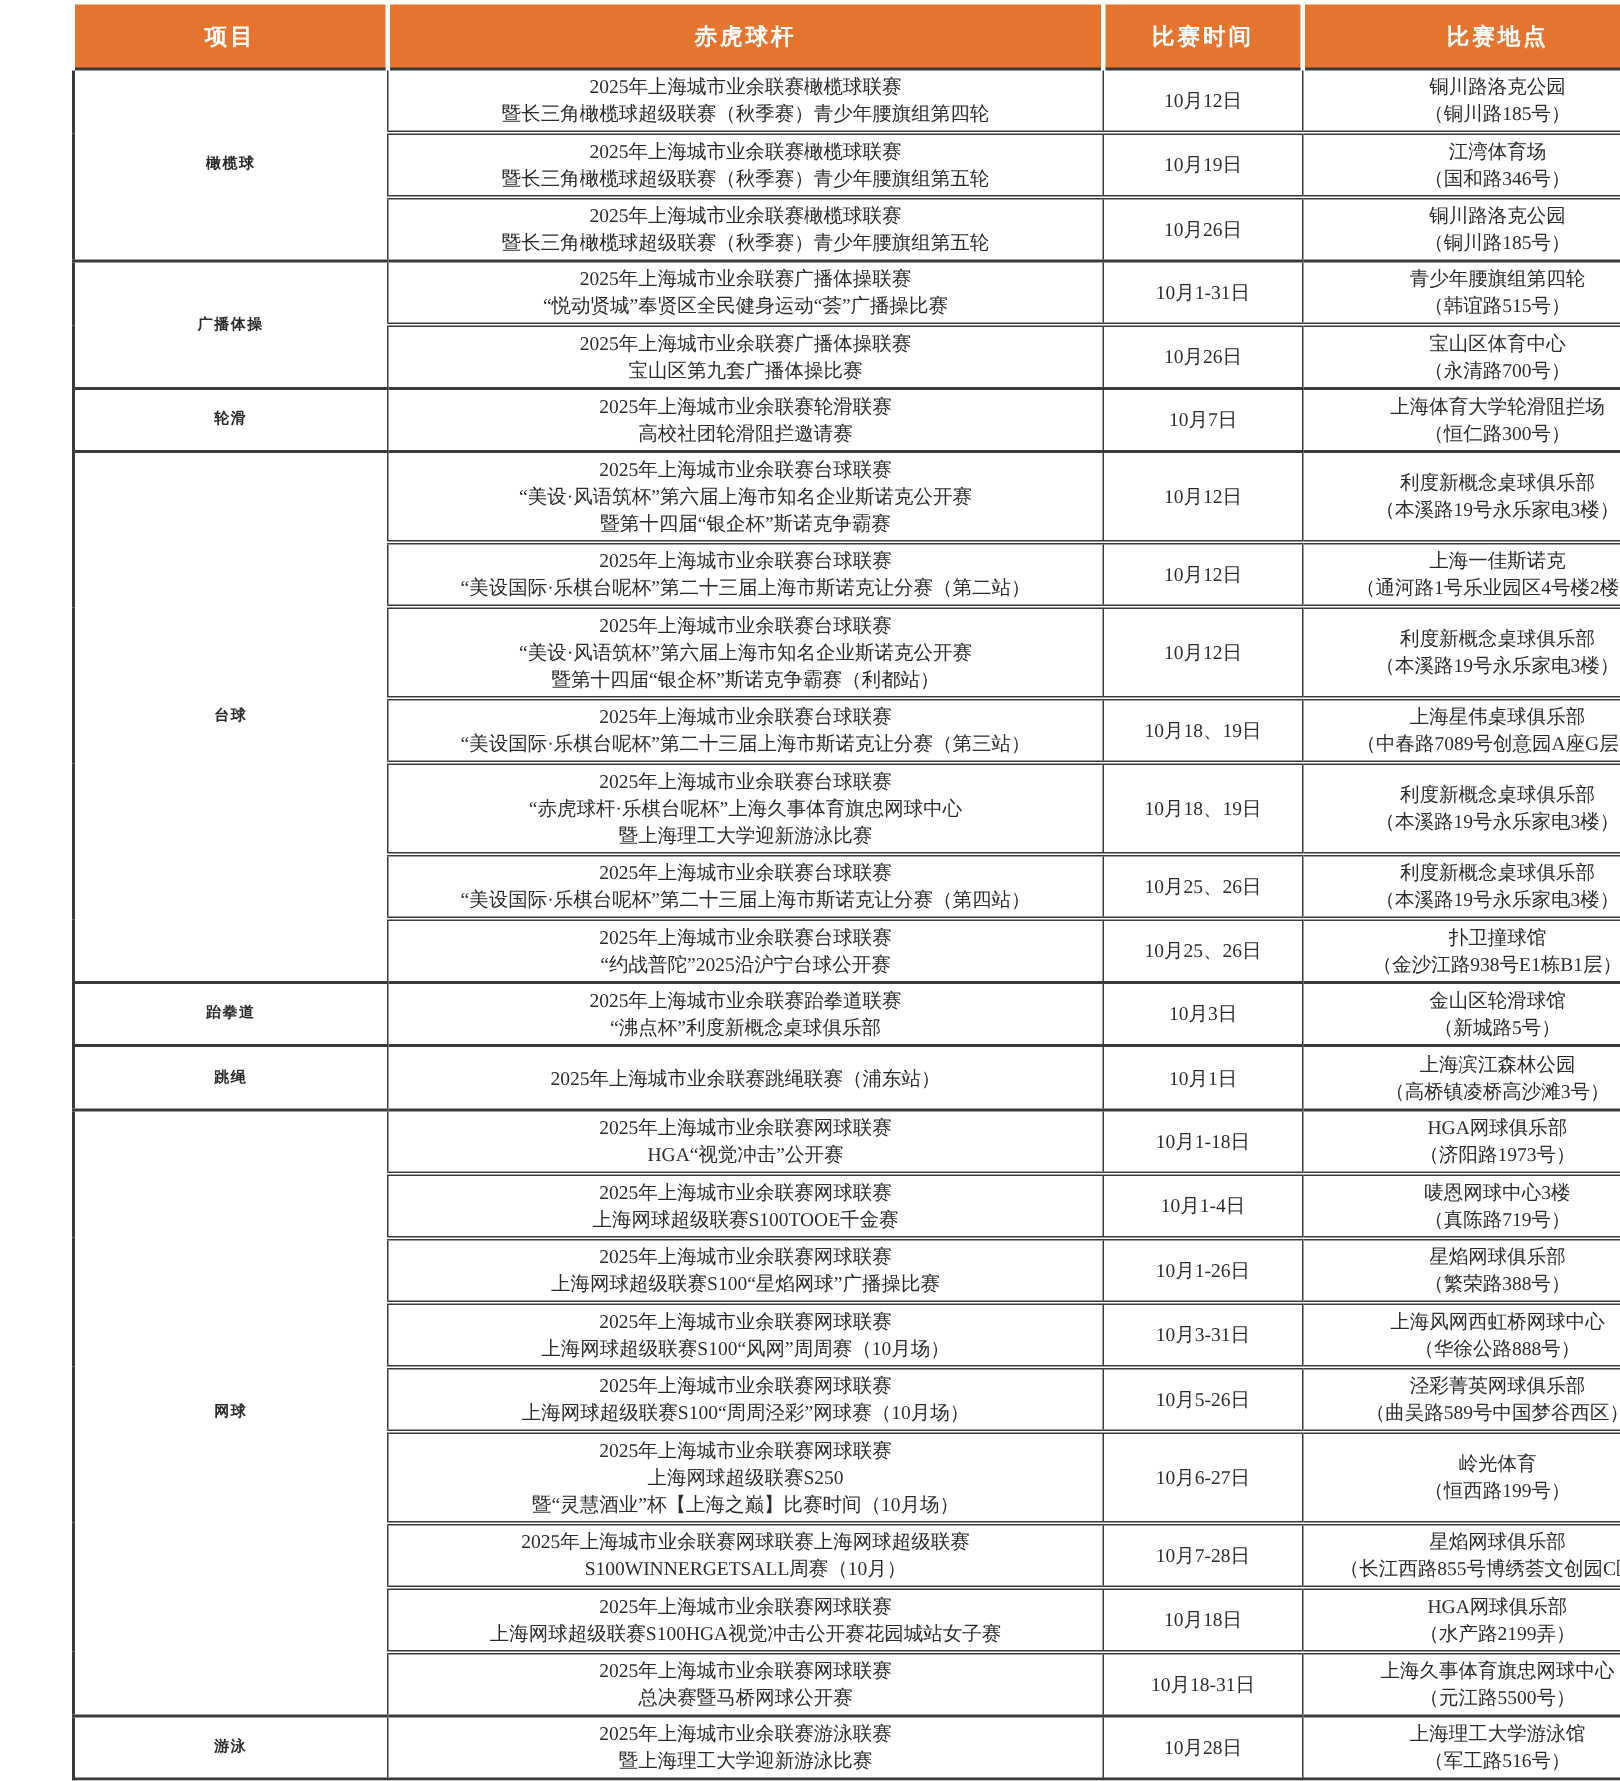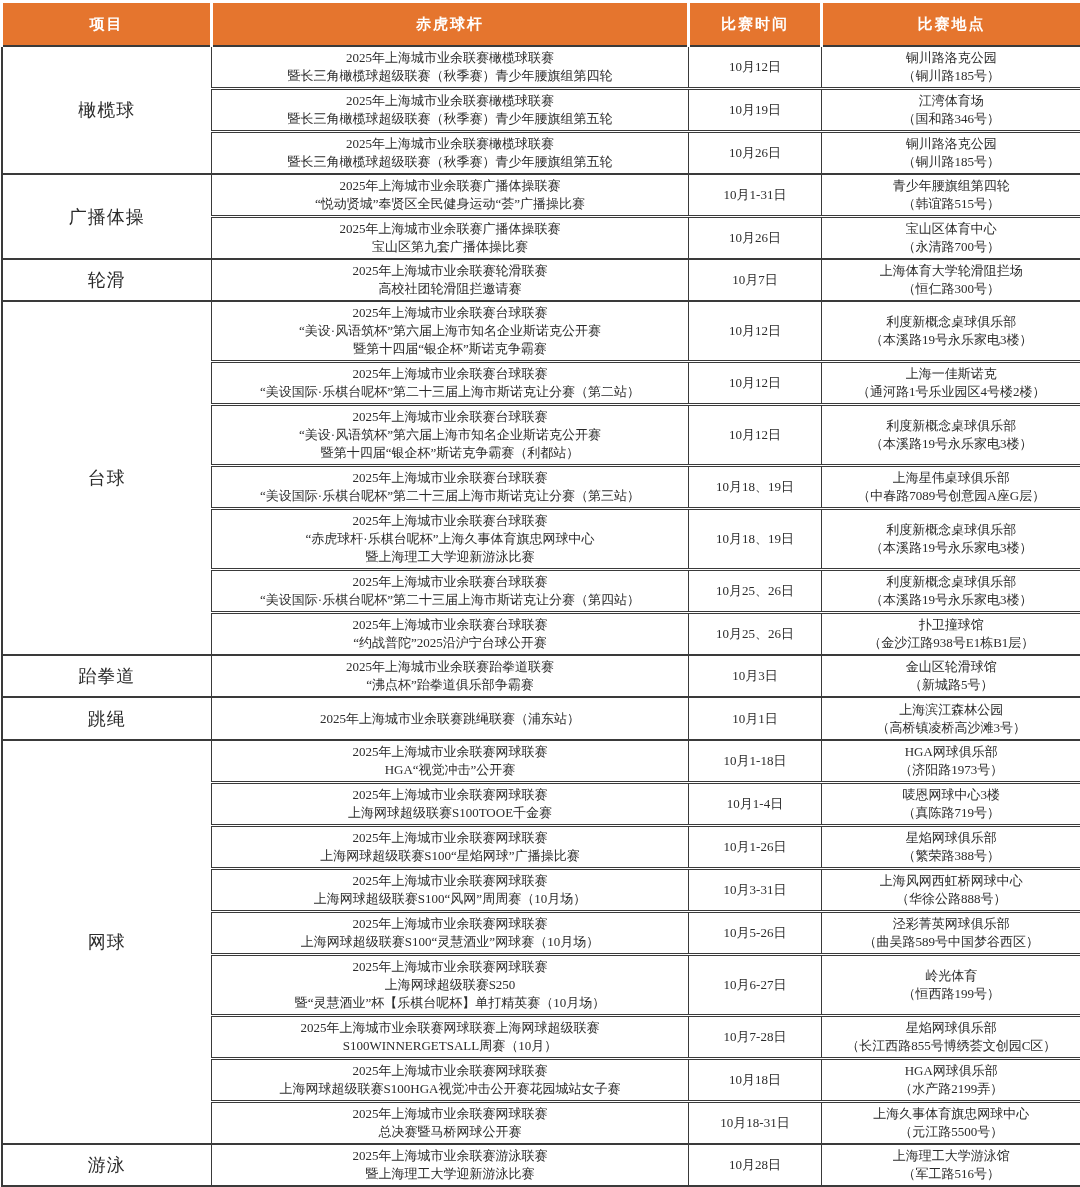--- a/index.html
+++ b/index.html
@@ -6,20 +6,21 @@
     margin: 0;
     padding: 0;
     background: #ffffff;
     font-family: "Liberation Serif", "DejaVu Serif", serif;
   }
   .page {
     width: 1080px;
     height: 1187px;
     background: #ffffff;
     box-sizing: border-box;
+    padding-left: 47px;
   }
   table.schedule {
     width: 1080px;
     height: 1187px;
     border-collapse: collapse;
     table-layout: fixed;
     border: 2px solid #3a3a3a;
   }
   col.c-cat   { width: 210px; }
   col.c-event { width: 477px; }
@@ -51,22 +52,22 @@
     line-height: 18px;
     padding: 2px 4px;
     overflow: hidden;
   }
   
   tr:not(.group-start) td { border-top: 3px double #3a3a3a; }
   
   tr.group-start td { border-top: 2px solid #3a3a3a; }
 
   td.cat {
-    font-weight: normal;
-    font-size: 18px;
+    font-weight: bold;
+    font-size: 10px;
     letter-spacing: 1px;
     border-top: 2px solid #3a3a3a;
   }
   .line { display: block; }
 </style>
 </head>
 <body>
 
 <div class="page">
   <table class="schedule">
@@ -258,21 +259,21 @@
           </td>
           <td>
             <span class="line">扑卫撞球馆</span>
             <span class="line">（金沙江路938号E1栋B1层）</span>
           </td>
         </tr>
         <tr class="group-start">
           <td class="cat" rowspan="1">跆拳道</td>
           <td>
             <span class="line">2025年上海城市业余联赛跆拳道联赛</span>
-            <span class="line">“沸点杯”跆拳道俱乐部争霸赛</span>
+            <span class="line">“沸点杯”利度新概念桌球俱乐部</span>
           </td>
           <td>
             <span class="line">10月3日</span>
           </td>
           <td>
             <span class="line">金山区轮滑球馆</span>
             <span class="line">（新城路5号）</span>
           </td>
         </tr>
         <tr class="group-start">
@@ -337,35 +338,35 @@
             <span class="line">10月3-31日</span>
           </td>
           <td>
             <span class="line">上海风网西虹桥网球中心</span>
             <span class="line">（华徐公路888号）</span>
           </td>
         </tr>
         <tr>
           <td>
             <span class="line">2025年上海城市业余联赛网球联赛</span>
-            <span class="line">上海网球超级联赛S100“灵慧酒业”网球赛（10月场）</span>
+            <span class="line">上海网球超级联赛S100“周周泾彩”网球赛（10月场）</span>
           </td>
           <td>
             <span class="line">10月5-26日</span>
           </td>
           <td>
             <span class="line">泾彩菁英网球俱乐部</span>
             <span class="line">（曲吴路589号中国梦谷西区）</span>
           </td>
         </tr>
         <tr>
           <td>
             <span class="line">2025年上海城市业余联赛网球联赛</span>
             <span class="line">上海网球超级联赛S250</span>
-            <span class="line">暨“灵慧酒业”杯【乐棋台呢杯】单打精英赛（10月场）</span>
+            <span class="line">暨“灵慧酒业”杯【上海之巅】比赛时间（10月场）</span>
           </td>
           <td>
             <span class="line">10月6-27日</span>
           </td>
           <td>
             <span class="line">岭光体育</span>
             <span class="line">（恒西路199号）</span>
           </td>
         </tr>
         <tr>

